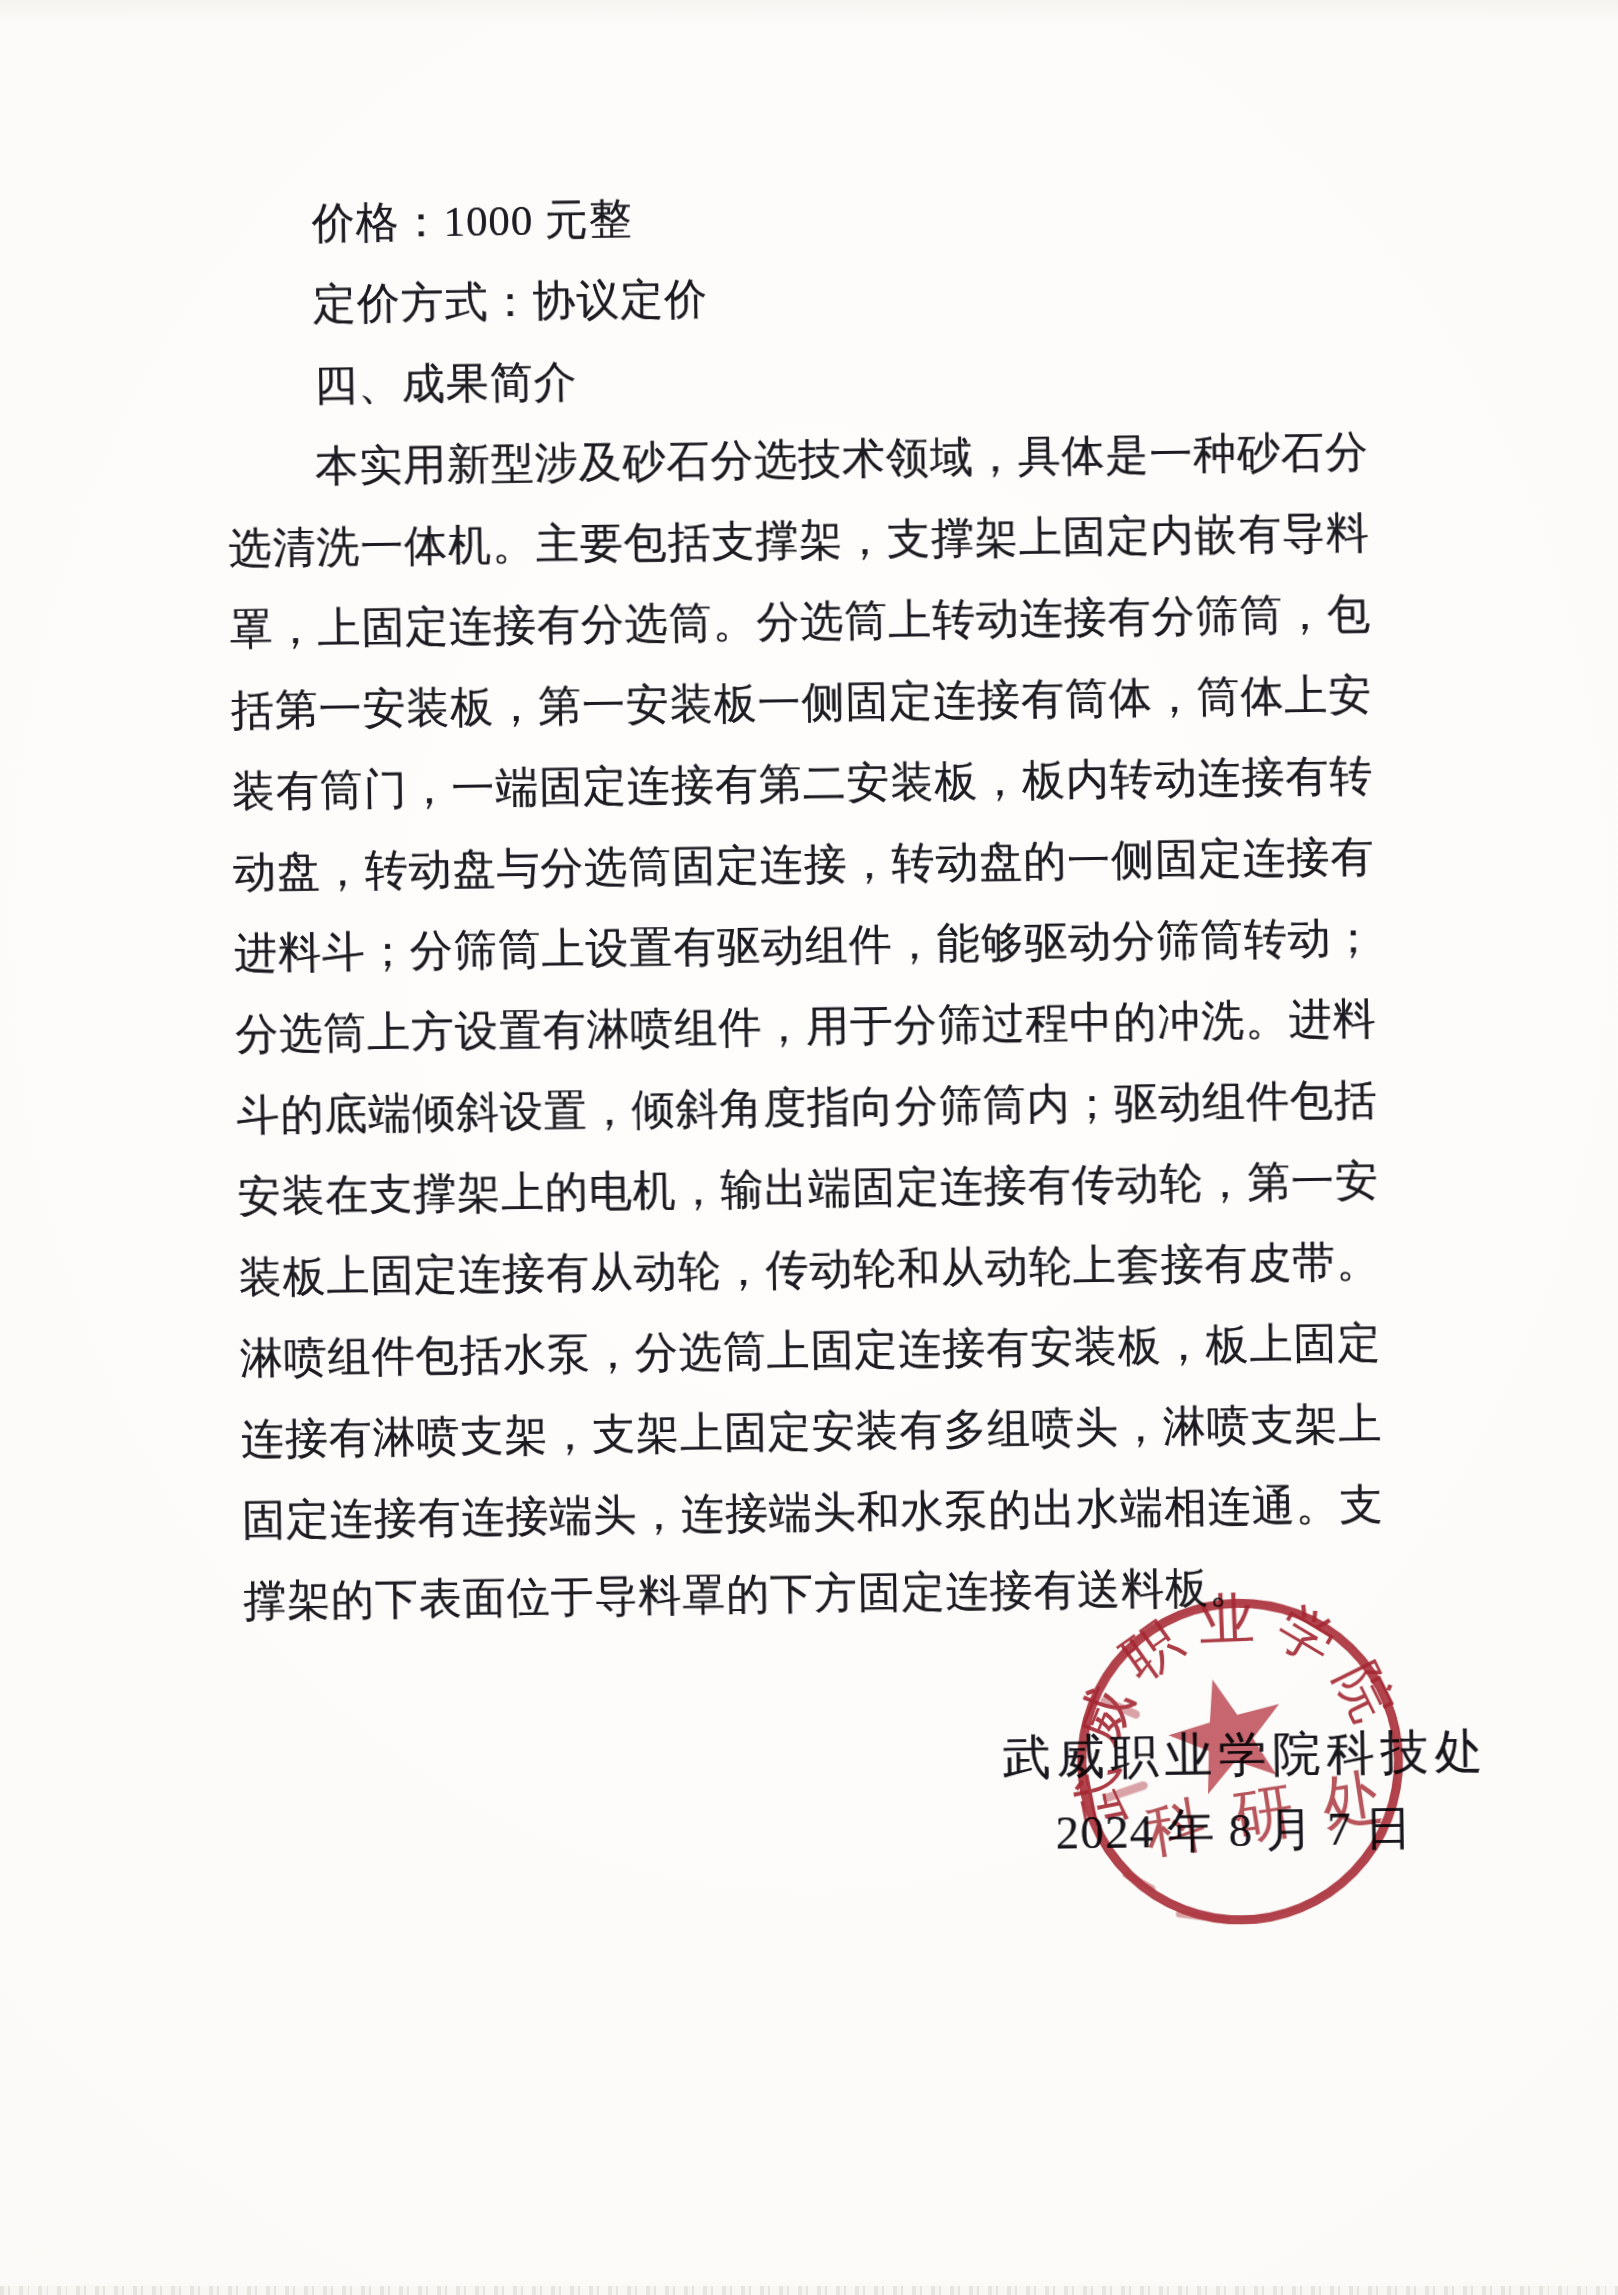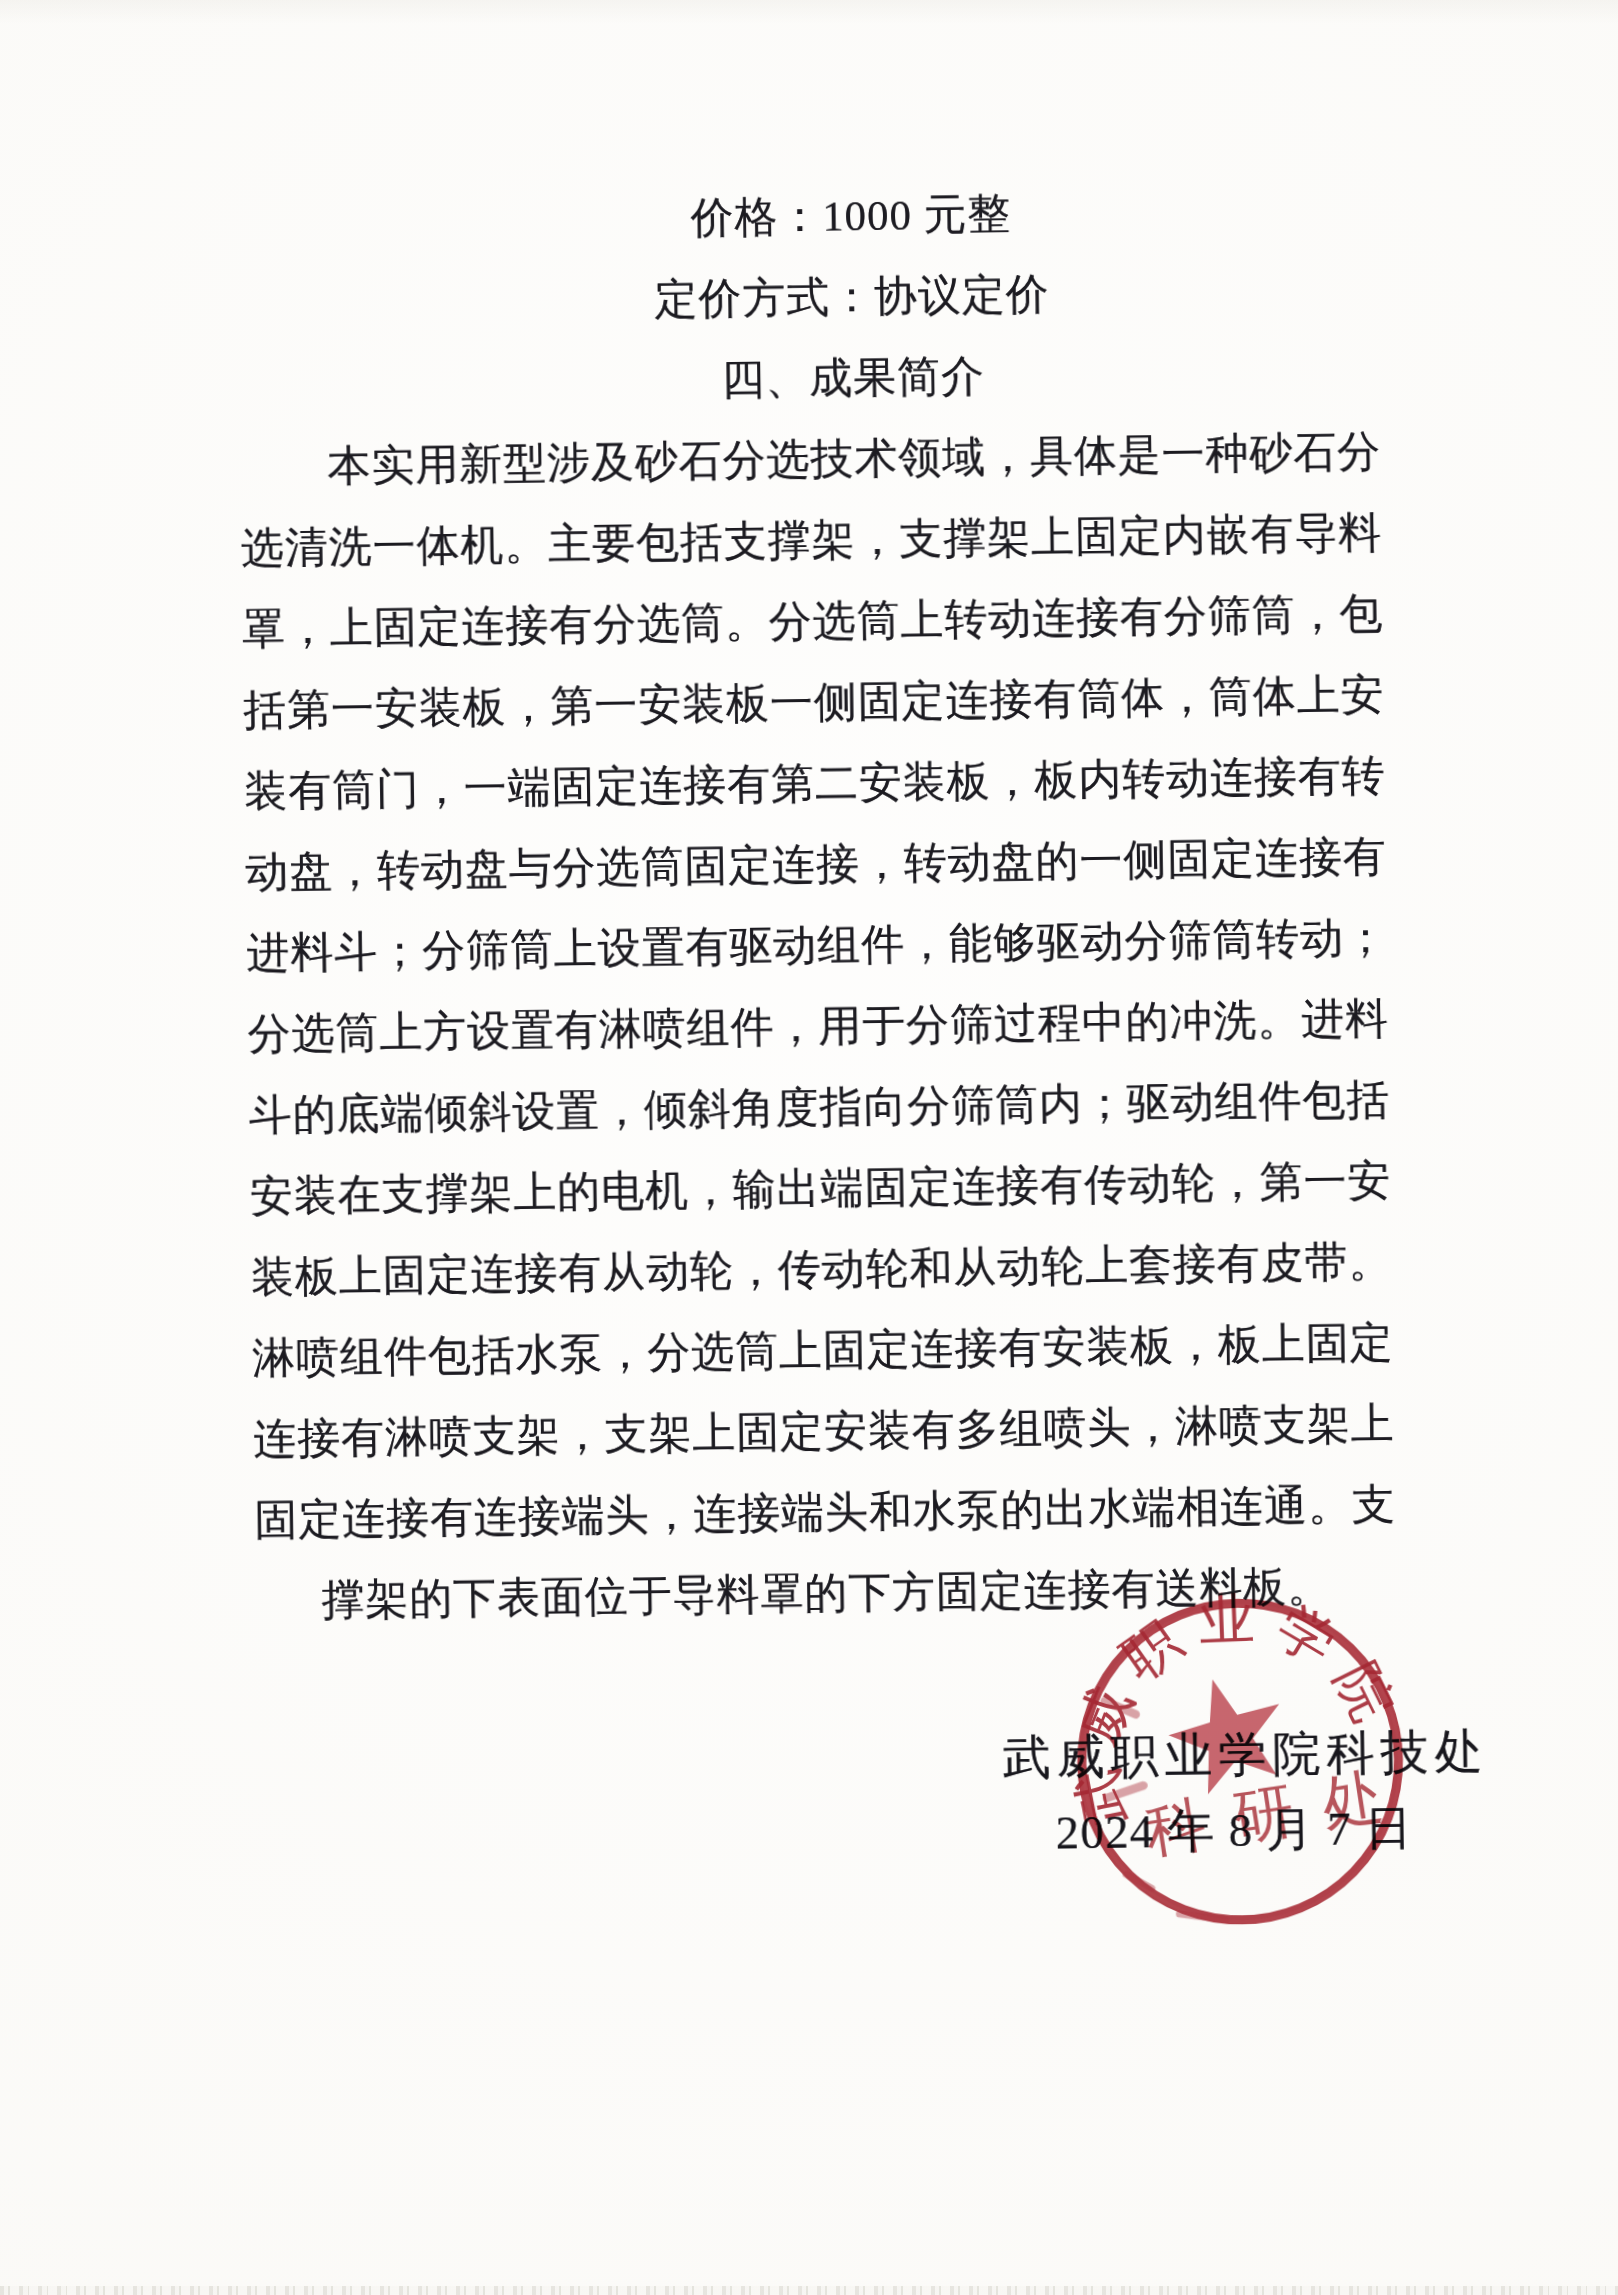--- a/index.html
+++ b/index.html
@@ -6,21 +6,20 @@
   body{
     width:1619px;height:2295px;position:relative;overflow:hidden;
     background:#fcfbf8;
     font-family:"Liberation Serif","DejaVu Serif",serif;
   }
   .page{
     position:absolute;inset:0;
     background:
       radial-gradient(ellipse 140% 120% at 50% 40%, rgba(255,255,255,.65), rgba(245,243,238,.35)),
       #fbfaf7;
-    text-align: center;
   }
   .sheet{
     position:absolute;inset:0;
     transform:rotate(-0.8deg);
     transform-origin:809px 1148px;
   }
   .body-lines{
     position:absolute;left:237px;top:176px;width:1166px;
     font-size:43px;line-height:81px;letter-spacing:0.9px;
     color:#1c1b21;

